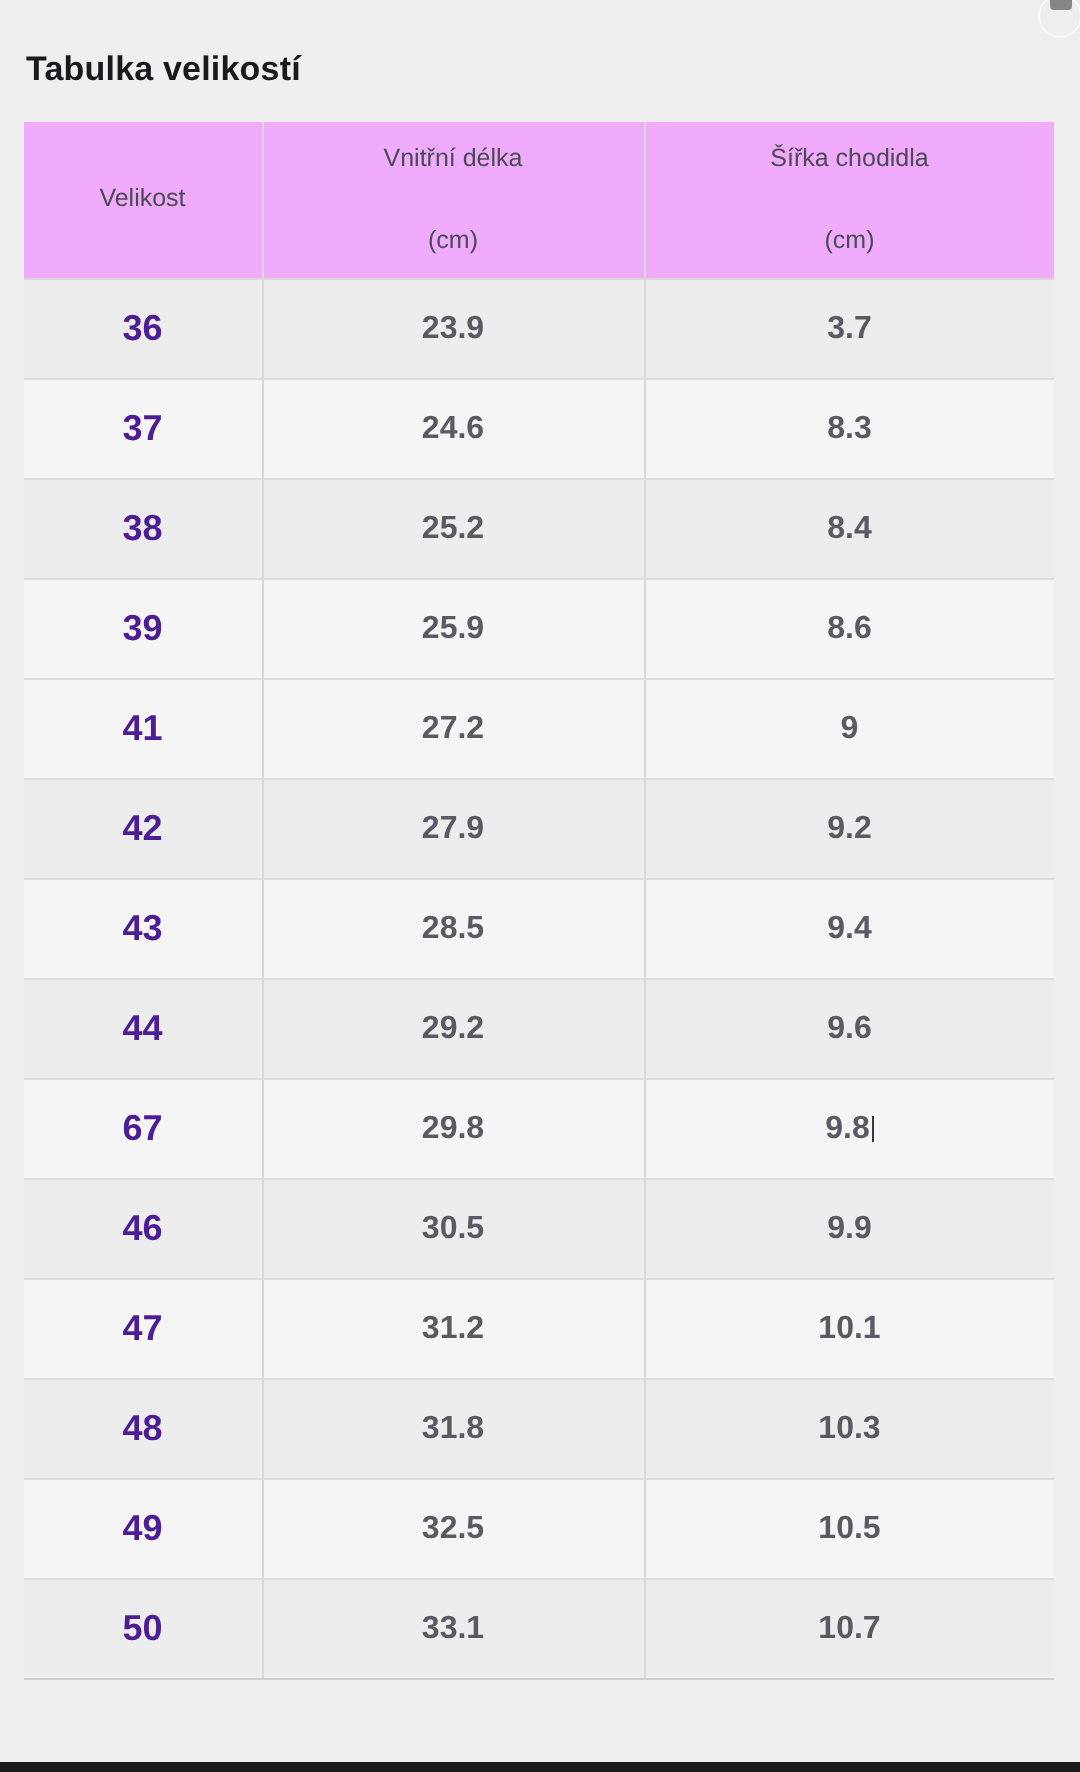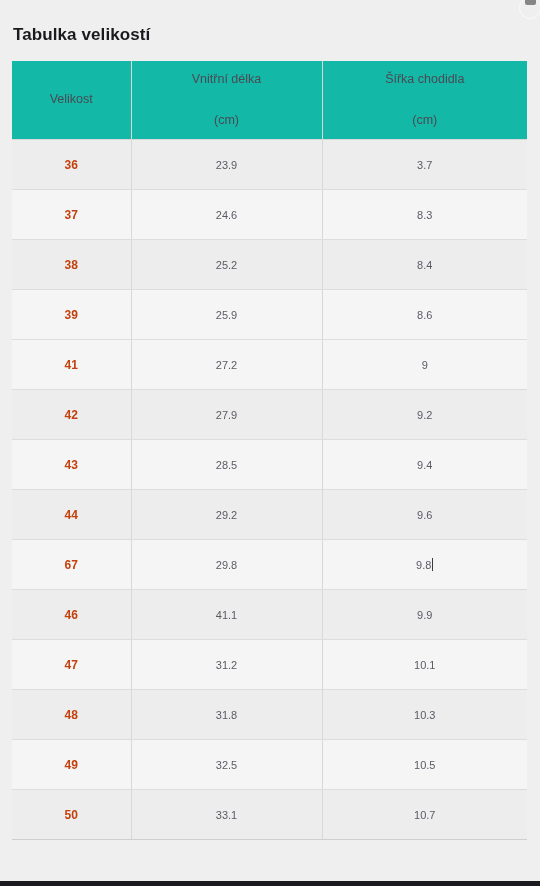--- a/index.html
+++ b/index.html
@@ -56,21 +56,21 @@
     width: 515px;
     border-collapse: collapse;
     table-layout: fixed;
   }
 
   table.size-table col.c-size  { width: 119px; }
   table.size-table col.c-len   { width: 191px; }
   table.size-table col.c-width { width: 205px; }
 
   thead th {
-    background: #14b8a6;
+    background: #f0abfc;
     font-weight: normal;
     font-size: 12.5px;
     color: #4a4a55;
     text-align: center;
     vertical-align: middle;
     height: 78px;
     padding: 0 6px;
     border-bottom: 1px solid #d8d8d9;
     line-height: 1.05;
   }
@@ -86,31 +86,32 @@
     height: 49px;
   }
   tbody tr.odd  td { background: #ededee; }
   tbody tr.even td { background: #f5f5f6; }
 
   tbody td {
     height: 49px;
     text-align: center;
     vertical-align: middle;
     border-bottom: 1px solid #dddddf;
-    font-size: 11px;
+    font-size: 16px;
     color: #5a5a63;
     padding: 0 4px;
+    font-weight: bold;
   }
   tbody td.col-div {
     border-left: 1px solid #d8d8d9;
   }
   tbody td.size-cell {
     font-weight: bold;
-    color: #c2410c;
-    font-size: 12px;
+    color: #4c1d95;
+    font-size: 18px;
   }
   tbody tr:last-child td {
     border-bottom: 1px solid #cfcfd1;
   }
 
   
   .caret-cell {
     position: relative;
   }
   .caret-cell .caret {
@@ -203,21 +204,21 @@
           <td class="col-div">29.2</td>
           <td class="col-div">9.6</td>
         </tr>
         <tr class="even">
           <td class="size-cell">67</td>
           <td class="col-div">29.8</td>
           <td class="col-div caret-cell">9.8<span class="caret"></span></td>
         </tr>
         <tr class="odd">
           <td class="size-cell">46</td>
-          <td class="col-div">41.1</td>
+          <td class="col-div">30.5</td>
           <td class="col-div">9.9</td>
         </tr>
         <tr class="even">
           <td class="size-cell">47</td>
           <td class="col-div">31.2</td>
           <td class="col-div">10.1</td>
         </tr>
         <tr class="odd">
           <td class="size-cell">48</td>
           <td class="col-div">31.8</td>

